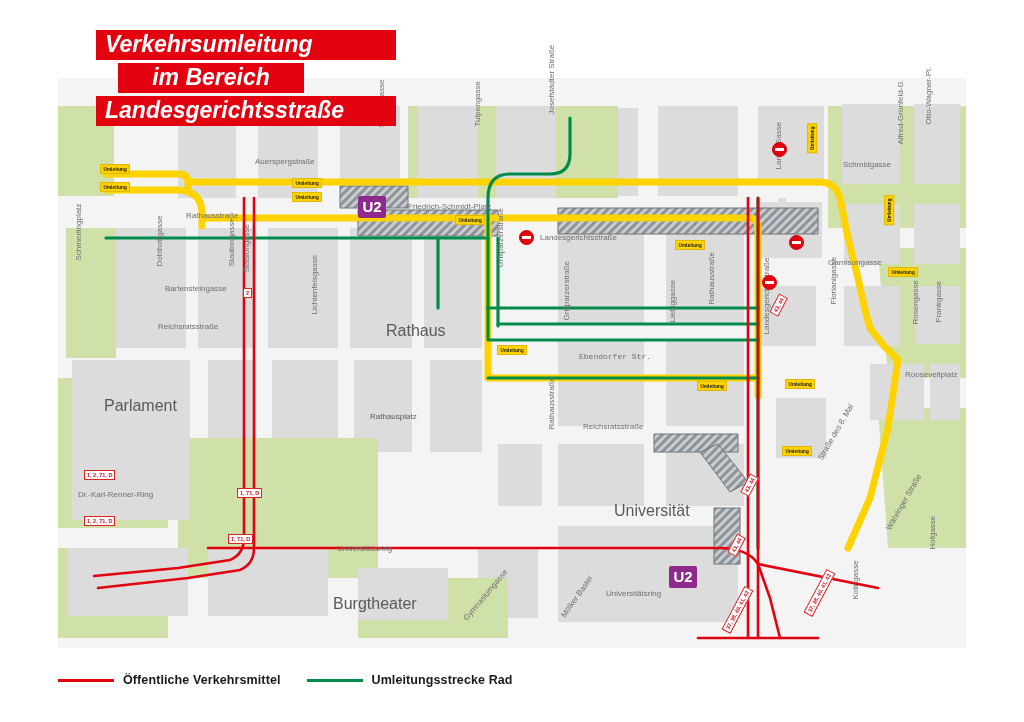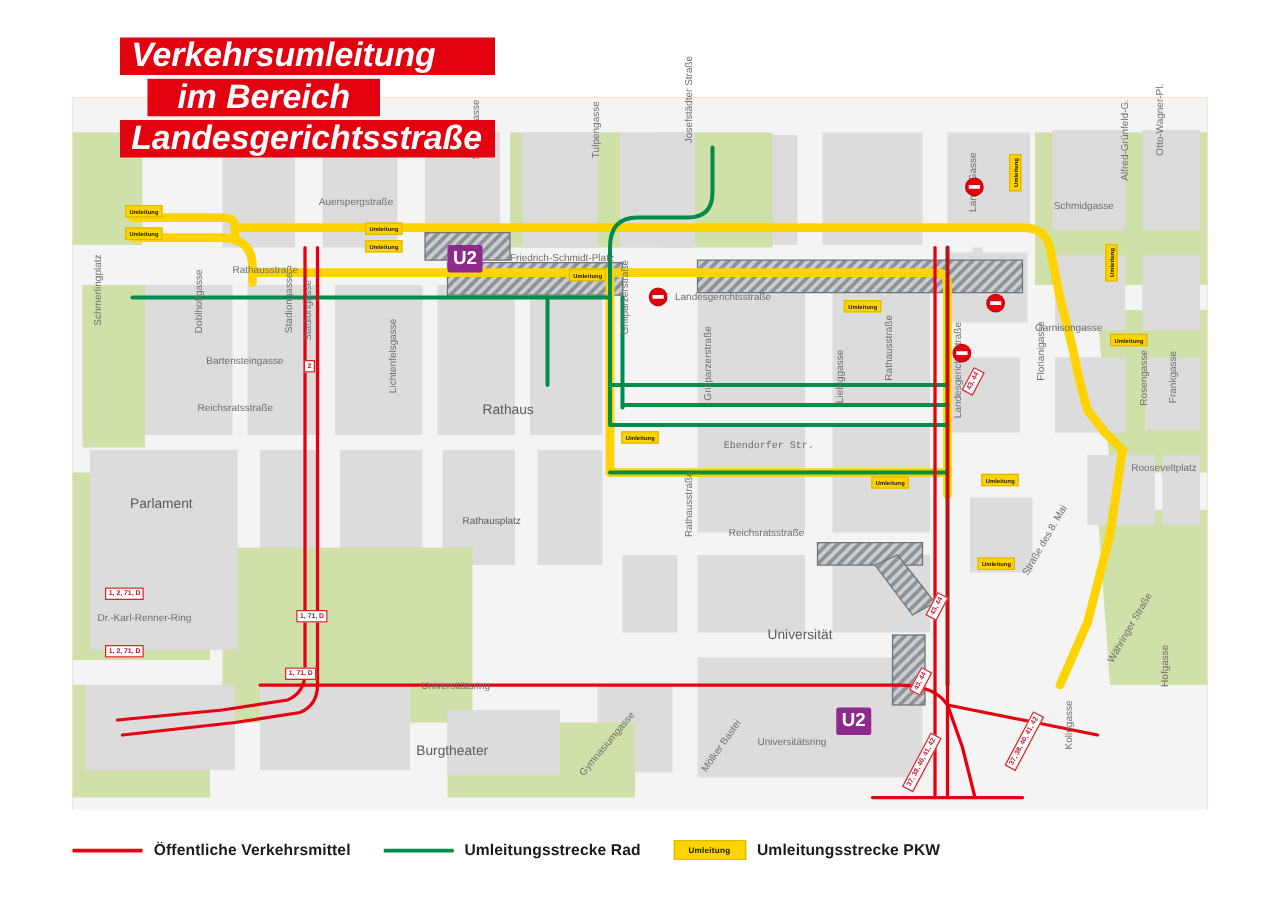--- a/index.html
+++ b/index.html
@@ -6,21 +6,21 @@
   body{width:1024px;height:722px;position:relative;overflow:hidden;
        font-family:"Liberation Sans", sans-serif;}
 
   
   #map{position:absolute;left:58px;top:78px;width:908px;height:570px;background:#fdba74;}
   #map svg{position:absolute;left:0;top:0;}
 
   
   #title{position:absolute;left:96px;top:30px;width:300px;z-index:40;}
   #title .tl{display:block;background:#e3000f;color:#ffffff;font-weight:bold;
-             font-size:27px;line-height:26px;padding:1px 9px 3px 9px;margin-bottom:3px;
+             font-size:23px;line-height:26px;padding:1px 9px 3px 9px;margin-bottom:3px;
              white-space:nowrap;font-style:italic;}
   #title .t1{text-align:left;}
   #title .t2{text-align:center;width:168px;margin-left:22px;}
   #title .t3{text-align:left;}
 
   
   #legend{position:absolute;left:58px;top:663px;width:930px;height:34px;
           display:flex;align-items:center;}
   .lg{display:flex;align-items:center;margin-right:26px;}
   .lg .lab{font-size:12.5px;font-weight:bold;color:#1a1a1a;margin-left:9px;letter-spacing:.1px;}
@@ -29,21 +29,21 @@
      border:1px solid #8b9196;}
   .sw-red{width:56px;height:0;border-top:3px solid #e3000f;}
   .sw-green{width:56px;height:0;border-top:3px solid #008d4c;}
   .sw-yellow{width:56px;height:14px;background:#ffd300;border:1px solid #e0b800;
              display:flex;align-items:center;justify-content:center;}
   .sw-yellow span{font-size:6.5px;font-weight:bold;color:#111;letter-spacing:.2px;}
 
   
   .lbl{position:absolute;font-size:8px;color:#6e6e6e;white-space:nowrap;
        transform-origin:left center;pointer-events:none;}
-  .lbl.big{font-size:11px;color:#5a5a5a;font-weight:normal;}
+  .lbl.big{font-size:16px;color:#5a5a5a;font-weight:normal;}
 
   
   .ubahn{position:absolute;background:#8e2a8b;color:#fff;font-weight:bold;
          font-size:15px;line-height:22px;width:28px;height:22px;text-align:center;
          border-radius:2px;}
 
   
   .chip{position:absolute;background:#ffd300;border:1px solid #e0b800;
         color:#111;font-size:4.6px;font-weight:bold;letter-spacing:.1px;
         padding:1.5px 2.5px;white-space:nowrap;transform-origin:center center;}
@@ -305,19 +305,13 @@
 
 <div id="legend">
   <div class="lg">
     <span class="sw-red"></span>
     <span class="lab">Öffentliche Verkehrsmittel</span>
   </div>
   <div class="lg">
     <span class="sw-green"></span>
     <span class="lab">Umleitungsstrecke Rad</span>
   </div>
-  <div class="lg">
-    <span class="sw-yellow">
-      <span>Umleitung</span>
-    </span>
-    <span class="lab">Umleitungsstrecke PKW</span>
-  </div>
 </div>
 
 </body></html>

